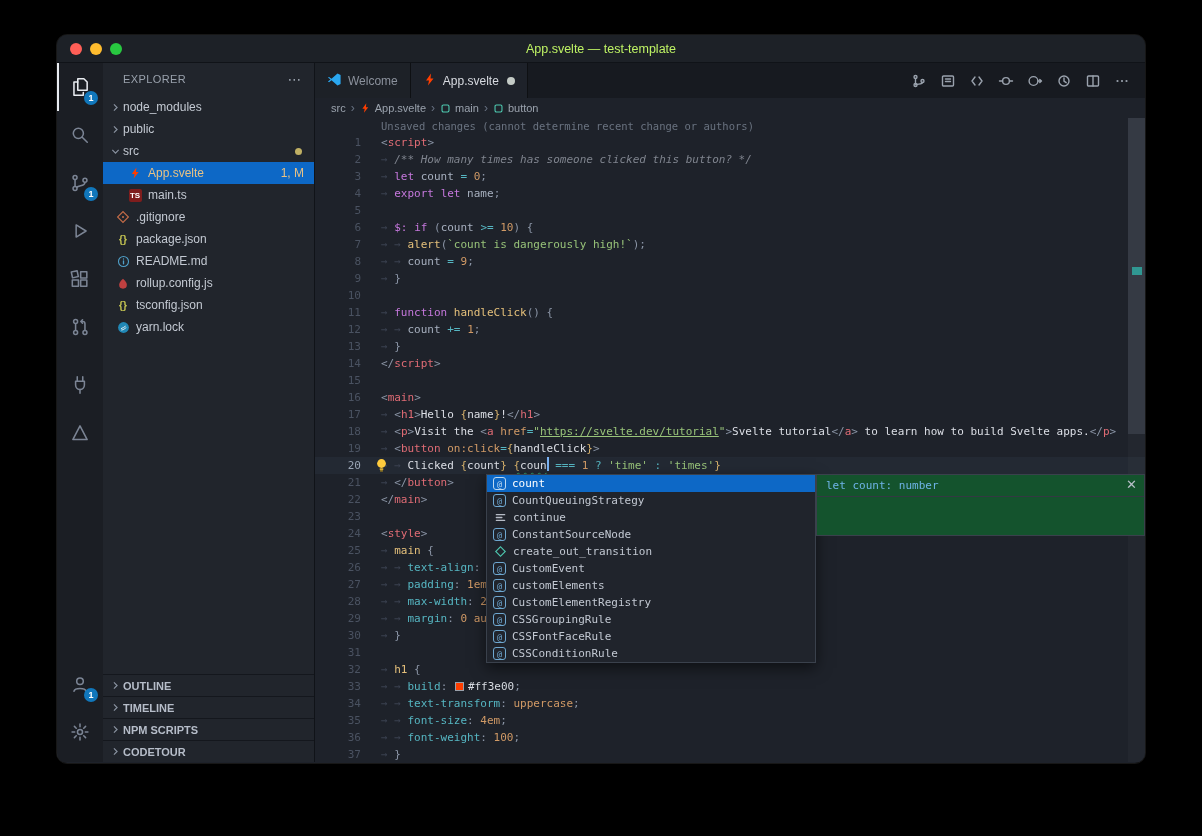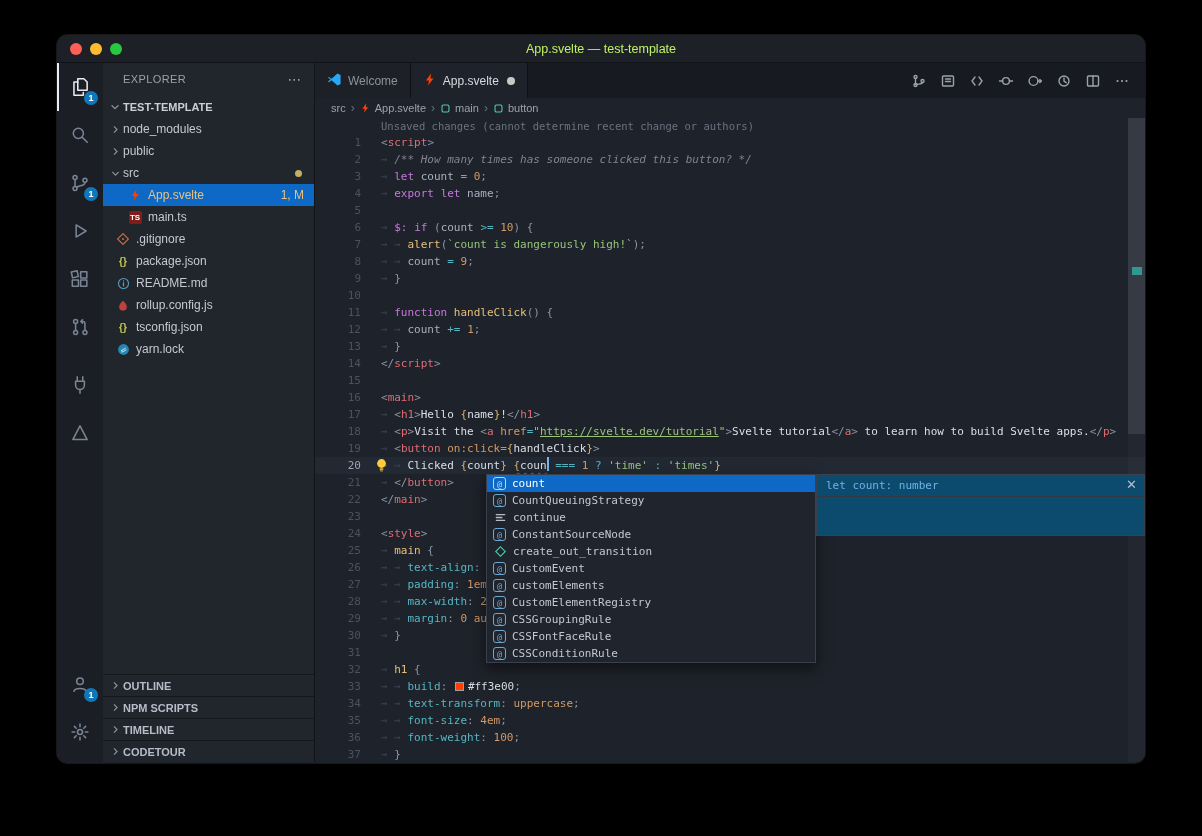--- a/index.html
+++ b/index.html
@@ -94,21 +94,21 @@
   .suggest { position:absolute; left:171px; top:356px; width:330px; background:#20242c;
     border:1px solid #3a414c; box-shadow:0 5px 14px rgba(0,0,0,.55); z-index:5; }
   .sg-row { height:17px; display:flex; align-items:center; gap:6px; padding:0 6px;
     font-family:"DejaVu Sans Mono",monospace; font-size:11px; color:#c2c8d2; cursor:pointer; }
   .sg-row.selected { background:var(--accent,#0d68c6); color:#fff; }
   .k-var { width:13px; height:13px; flex:none; border:1px solid #6ea7d0; border-radius:3px;
     color:#6ea7d0; font-size:8.5px; display:flex; align-items:center; justify-content:center; }
   .sg-row.selected .k-var { border-color:#bcd8f0; color:#bcd8f0; }
   .k-ic { width:14px; height:14px; flex:none; display:flex; align-items:center; justify-content:center; }
   
-  .docs { position:absolute; left:501px; top:356px; width:329px; height:62px; background:#0c4a6e;
+  .docs { position:absolute; left:501px; top:356px; width:329px; height:62px; background:#14532d;
     border:1px solid #3a414c; z-index:5; }
   .docs-title { padding:4px 22px 4px 9px; font-family:"DejaVu Sans Mono",monospace; font-size:11px;
     color:#6fb4e8; border-bottom:1px solid #333942; white-space:nowrap; overflow:hidden; }
   .docs-body { padding:7px 9px; font-size:11px; color:#c6ccd6; }
   .docs-close { position:absolute; top:2px; right:7px; color:#b9c0ca; font-size:13px; cursor:pointer; }
   
   .sb-track { position:absolute; right:0; top:0; width:17px; height:100%;
     background:rgba(255,255,255,.025); }
   .sb-slider { position:absolute; right:0; top:0; width:17px; height:316px;
     background:rgba(165,175,195,.14); cursor:grab; }
@@ -223,28 +223,20 @@
               </svg>
             </span>
           </div>
         </div>
     </div>
     <div class="sidebar">
       <div class="sb-head">
         <span>EXPLORER</span>
         <span class="more">⋯</span>
       </div>
-      <div class="sect">
-        <span class="chev">
-          <svg width="12" height="12" viewBox="0 0 14 14" fill="none" stroke="#8a93a1" stroke-width="1.4">
-              <path d="M3 5l4 4 4-4"></path>
-            </svg>
-        </span>
-        <span>TEST-TEMPLATE</span>
-      </div>
       <div class="tree" id="tree">
           <div class="trow" style="padding-left: 4px;">
             <span class="chev">
               <svg width="11" height="11" viewBox="0 0 14 14" fill="none" stroke="#8a93a1" stroke-width="1.5">
                 <path d="M5 3l4 4-4 4"></path>
               </svg>
             </span>
             <span class="lbl">node_modules</span>
           </div>
           <div class="trow" style="padding-left: 4px;">
@@ -336,29 +328,29 @@
               </svg>
             </span>
             <span>OUTLINE</span>
           </div>
           <div class="panelrow">
             <span class="chev">
               <svg width="11" height="11" viewBox="0 0 14 14" fill="none" stroke="#8a93a1" stroke-width="1.5">
                 <path d="M5 3l4 4-4 4"></path>
               </svg>
             </span>
-            <span>NPM SCRIPTS</span>
+            <span>TIMELINE</span>
           </div>
           <div class="panelrow">
             <span class="chev">
               <svg width="11" height="11" viewBox="0 0 14 14" fill="none" stroke="#8a93a1" stroke-width="1.5">
                 <path d="M5 3l4 4-4 4"></path>
               </svg>
             </span>
-            <span>TIMELINE</span>
+            <span>NPM SCRIPTS</span>
           </div>
           <div class="panelrow">
             <span class="chev">
               <svg width="11" height="11" viewBox="0 0 14 14" fill="none" stroke="#8a93a1" stroke-width="1.5">
                 <path d="M5 3l4 4-4 4"></path>
               </svg>
             </span>
             <span>CODETOUR</span>
           </div>
         </div>

